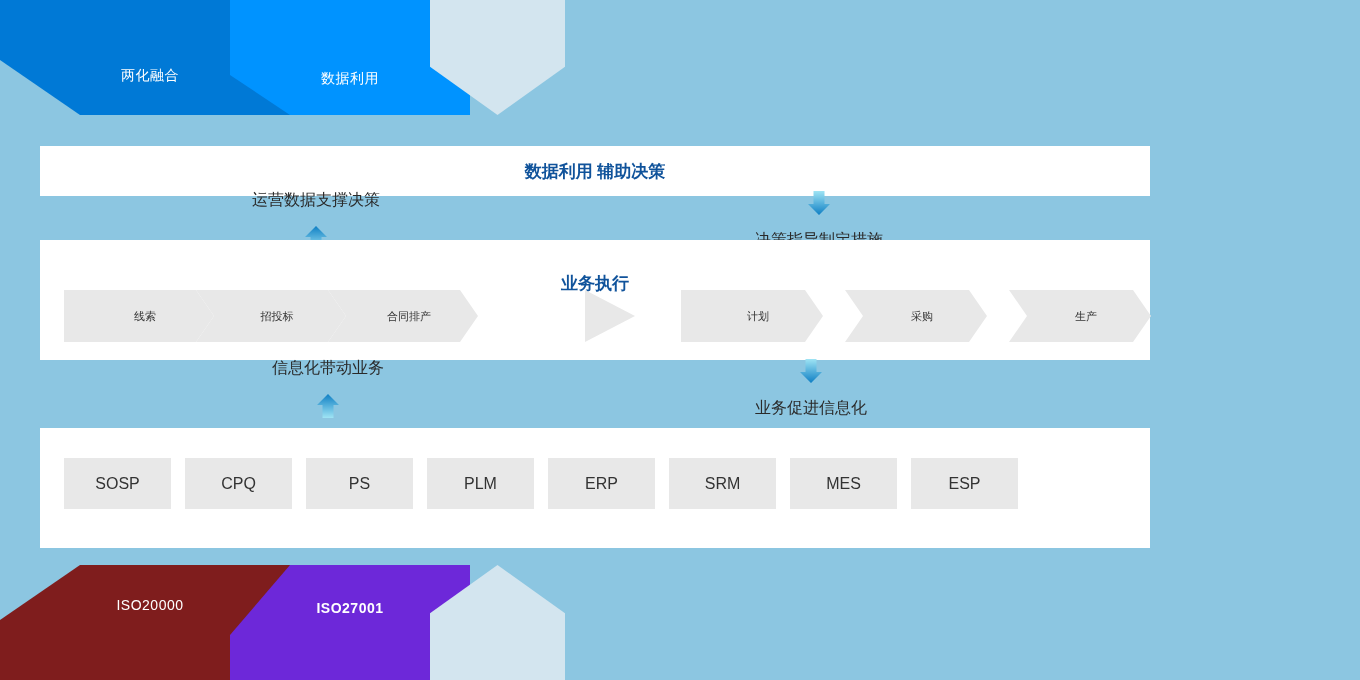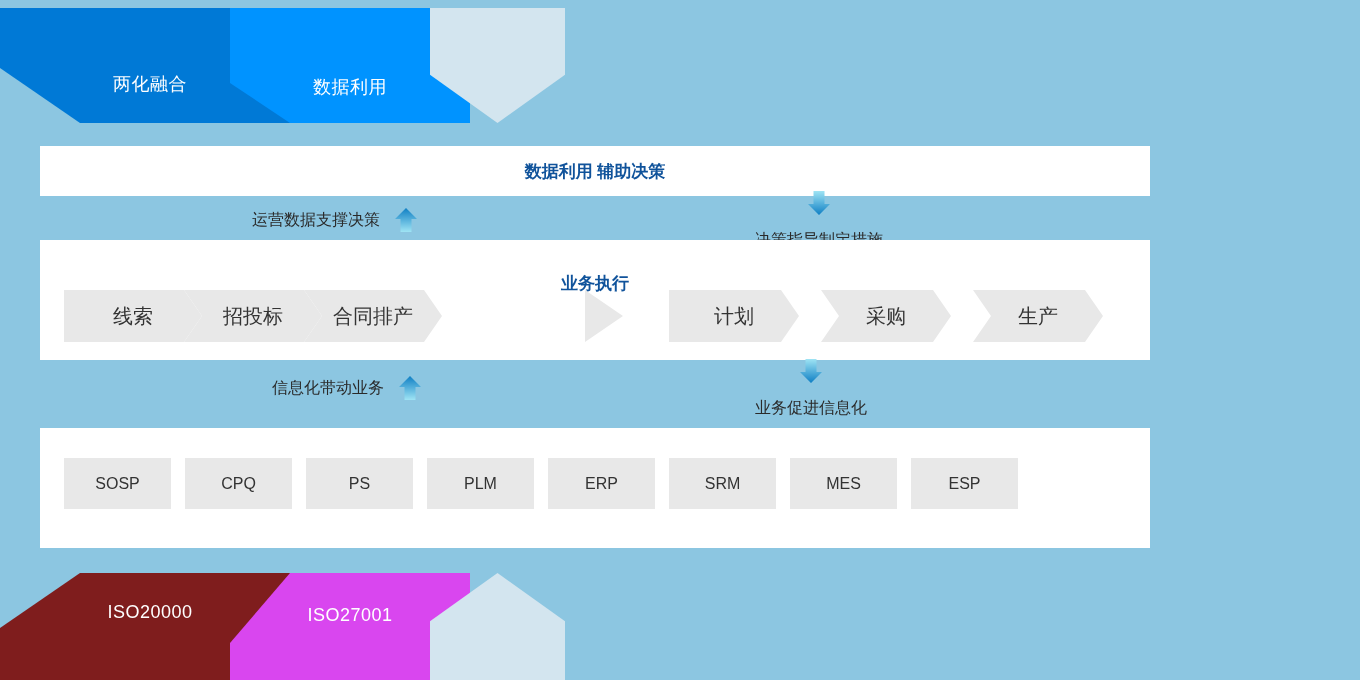--- a/index.html
+++ b/index.html
@@ -10,37 +10,37 @@
     overflow:hidden;
     position:relative;
   }
 
   
   .ribbon-band{position:absolute;left:0;width:1360px;height:115px;}
   .ribbon-band.top{top:0;}
   .ribbon-band.bottom{top:565px;}
 
   .ribbon{
-    position:absolute;top:8px;height:115px;
+    position:absolute;top:0;height:115px;
     display:flex;align-items:center;justify-content:center;
-    color:#ffffff;font-size:18px;letter-spacing:.5px;
+    color:#ffffff;font-size:14px;letter-spacing:.5px;
   }
   
   .top .r1{left:0;width:300px;background:#0079d6;
     clip-path:polygon(0 0,100% 0,100% 100%,80px 100%,0 60px);}
   .top .r2{left:230px;width:240px;background:#0093ff;
     clip-path:polygon(0 0,100% 0,100% 100%,60px 100%,0 75px);}
   .top .r3{left:430px;width:135px;background:#d3e5ef;
     clip-path:polygon(0 0,100% 0,100% 58%,50% 100%,0 58%);}
 
   
   .bottom .r1{left:0;width:300px;background:#7f1d1d;
     clip-path:polygon(0 55px,80px 0,100% 0,100% 100%,0 100%);}
-  .bottom .r2{left:230px;width:240px;background:#d946ef;
-    clip-path:polygon(0 70px,60px 0,100% 0,100% 100%,0 100%);}
+  .bottom .r2{left:230px;width:240px;background:#6d28d9;
+    clip-path:polygon(0 70px,60px 0,100% 0,100% 100%,0 100%);font-weight:bold;}
   .bottom .r3{left:430px;width:135px;background:#d3e5ef;
     clip-path:polygon(0 42%,50% 0,100% 42%,100% 100%,0 100%);}
 
   .ribbon-label{pointer-events:none;}
   .top .r1 .ribbon-label{margin-top:36px;}
   .top .r2 .ribbon-label{margin-top:42px;}
   .bottom .r1 .ribbon-label{margin-top:-36px;}
   .bottom .r2 .ribbon-label{margin-top:-30px;}
 
   
@@ -56,35 +56,36 @@
   #panel-business .panel-title,
   #panel-systems .panel-title{padding-top:32px;}
 
   
   .arrow-row{position:absolute;left:40px;width:1110px;height:44px;
     display:flex;align-items:center;}
   #arrow-row-1{top:198px;}
   #arrow-row-2{top:366px;}
 
   .arrow-item{display:flex;align-items:center;gap:14px;font-size:16px;color:#2a2a2a;}
-  .arrow-item.left{position:absolute;left:212px;}
+  .arrow-item.left{position:absolute;left:212px;flex-direction:column;}
   .arrow-item.right{position:absolute;left:715px;flex-direction:column;}
 
   .arrow-ico{width:24px;height:26px;display:block;}
 
   
   .chev-group{position:absolute;display:flex;height:52px;}
   #chev-left{left:64px;top:290px;}
   #chev-right{left:585px;top:290px;gap:40px;}
 
   .chev{
     position:relative;background:#e8e8e8;height:52px;
     display:flex;align-items:center;justify-content:center;
-    font-size:20px;color:#333;margin-right:-18px;
+    font-size:11px;color:#333;margin-right:-18px;
     clip-path:polygon(0 0, calc(100% - 18px) 0, 100% 50%, calc(100% - 18px) 100%, 0 100%, 18px 50%);
+    padding-left:12px;
   }
   .chev.first{
     clip-path:polygon(0 0, calc(100% - 18px) 0, 100% 50%, calc(100% - 18px) 100%, 0 100%);
   }
   .chev.notch{
     clip-path:polygon(0 0, calc(100% - 18px) 0, 100% 50%, calc(100% - 18px) 100%, 0 100%, 18px 50%);
   }
   .chev.arrowhead{
     background:#e8e8e8;width:38px;margin-right:6px;
     clip-path:polygon(0 0, 100% 50%, 0 100%);

